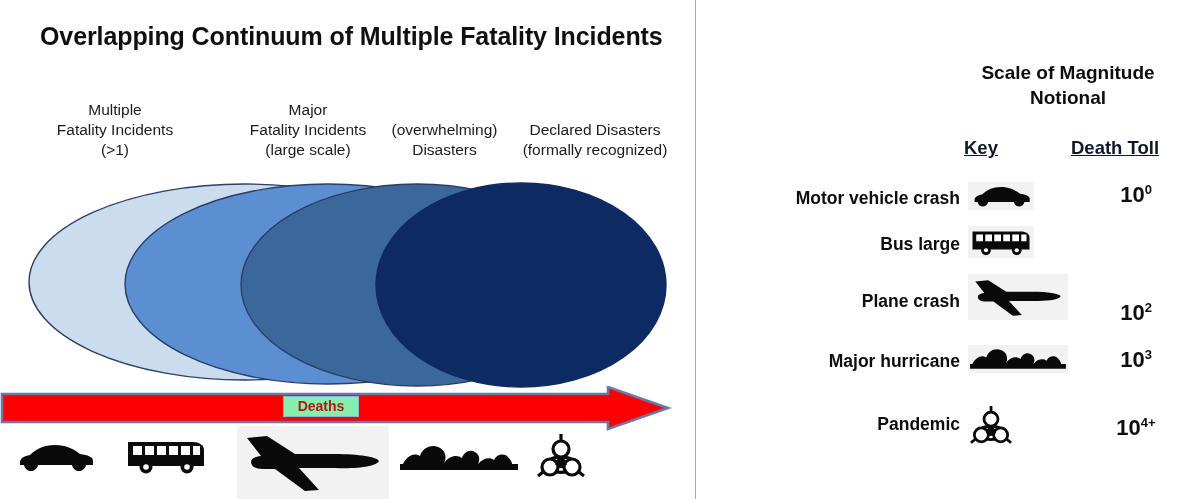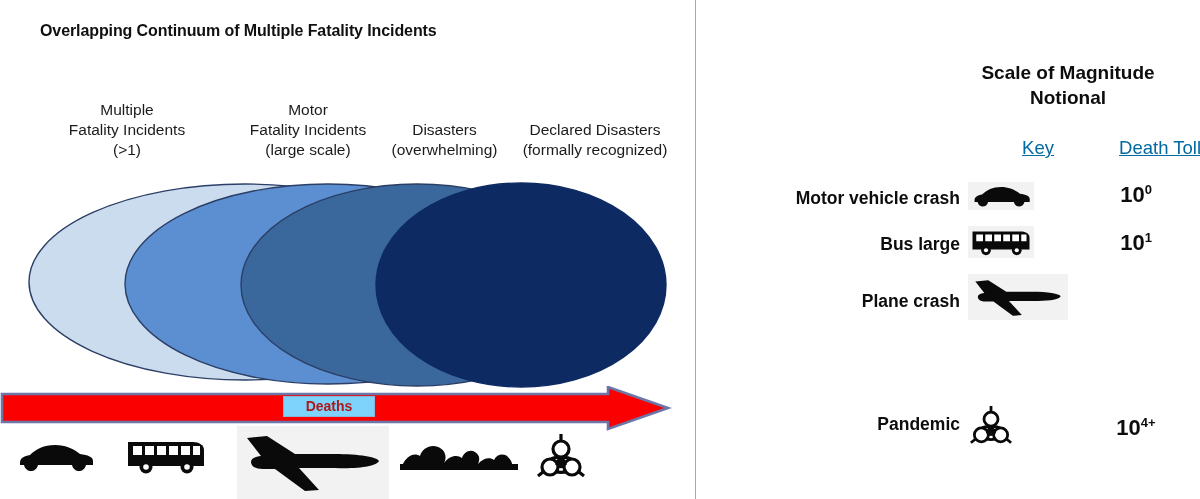--- a/index.html
+++ b/index.html
@@ -24,56 +24,56 @@
     background: #a9a9a9;
   }
 
   
   .left-panel { position: absolute; left:0; top:0; width:695px; height:499px; }
 
   .diagram-title {
     position: absolute;
     left: 40px; top: 22px;
     width: 620px;
-    font-size: 16px;
+    font-size: 25px;
     font-weight: bold;
     letter-spacing: -0.1px;
     color: #101010;
     white-space: nowrap;
   }
 
   .stage-labels {
     position: absolute;
     left: 20px; top: 96px;
     width: 660px; height: 80px;
   }
   .stage-label {
     position: absolute;
     text-align: center;
     font-size: 15.5px;
     line-height: 20px;
     color: #1b1b1b;
     font-weight: normal;
   }
   .stage-label .l { display:block; white-space: nowrap; }
-  .sl-0 { left: 12px;  top: 4px;  width: 190px; }
+  .sl-0 { left: 0;  top: 4px;  width: 190px; }
   .sl-1 { left: 193px; top: 4px;  width: 190px; }
   .sl-2 { left: 352px; top: 24px; width: 145px; }
   .sl-3 { left: 480px; top: 24px; width: 190px; }
 
   
   .venn { position:absolute; left:0; top:170px; width:695px; height:230px; }
 
   
   .arrow-wrap { position:absolute; left:0; top:386px; width:680px; height:46px; }
   .deaths-label {
     position: absolute;
     left: 283px; top: 396px;
-    width: 92px; height: 21px;
-    background: #7dd3fc;
+    width: 76px; height: 21px;
+    background: #86efac;
     border: 1px solid #8ab4d8;
     color: #b01818;
     font-size: 14px;
     font-weight: 600;
     text-align: center;
     line-height: 19px;
     z-index: 5;
   }
 
   
@@ -96,24 +96,24 @@
     font-size: 19px;
     font-weight: bold;
     line-height: 25px;
     color: #0d0d0d;
   }
   .scale-title span { display:block; white-space: nowrap; }
 
   .col-head {
     position: absolute;
     font-size: 18.5px;
-    font-weight: normal;
+    font-weight: bold;
     text-decoration: underline;
-    color: #0369a1;
-    text-align: right;
+    color: #0f172a;
+    text-align: left;
   }
   .ch-key   { left: 268px; top: 137px; width: 90px; }
   .ch-toll  { left: 375px; top: 137px; width: 130px; }
 
   .row { position: absolute; left: 0; width: 504px; height: 48px; }
   .row-label {
     position: absolute;
     left: 34px; width: 230px;
     text-align: right;
     font-size: 17.5px;
@@ -174,27 +174,27 @@
 
     <div class="diagram-title">Overlapping Continuum of Multiple Fatality Incidents</div>
 
     <div class="stage-labels">
       <div class="stage-label sl-0">
         <span class="l">Multiple</span>
         <span class="l">Fatality Incidents</span>
         <span class="l">(&gt;1)</span>
       </div>
       <div class="stage-label sl-1">
-        <span class="l">Motor</span>
+        <span class="l">Major</span>
         <span class="l">Fatality Incidents</span>
         <span class="l">(large scale)</span>
       </div>
       <div class="stage-label sl-2">
+        <span class="l">(overwhelming)</span>
         <span class="l">Disasters</span>
-        <span class="l">(overwhelming)</span>
       </div>
       <div class="stage-label sl-3">
         <span class="l">Declared Disasters</span>
         <span class="l">(formally recognized)</span>
       </div>
     </div>
 
     <svg class="venn" viewBox="0 0 695 230" width="695" height="230">
       <ellipse cx="245" cy="112" rx="216" ry="98" fill="#ccdcef" stroke="#2b3f66" stroke-width="1.4"></ellipse>
       <ellipse cx="328" cy="114" rx="203" ry="100" fill="#5b8fd1" stroke="#2b3f66" stroke-width="1.4"></ellipse>
@@ -307,37 +307,52 @@
             <rect x="44" y="10" width="9" height="9" fill="#fff"></rect>
             <rect x="56" y="10" width="9" height="9" fill="#fff"></rect>
             <path d="M68,10 L75,10 L75,19 L68,19 Z" fill="#fff"></path>
             <circle cx="21" cy="31" r="6.5" fill="#0a0a0a"></circle>
             <circle cx="21" cy="31" r="2.8" fill="#fff"></circle>
             <circle cx="62" cy="31" r="6.5" fill="#0a0a0a"></circle>
             <circle cx="62" cy="31" r="2.8" fill="#fff"></circle>
           </svg>
         </span>
       </div>
-      <div class="row-toll"><span>10</span><sup>1</sup></div>
     </div>
 
     <div class="row r2">
       <div class="row-label">Plane crash</div>
       <div class="row-key">
         <span class="keybox">
           <svg width="96" height="44" viewBox="0 0 148 68">
             <path fill="#0a0a0a" d="M8,10 L28,8 L56,26 L96,26 C120,26 138,29 140,33
               C138,38 120,41 96,40 L60,40 L80,62 L66,63 L36,41 L24,41
               C16,41 12,38 12,34 C12,31 15,29 22,28 L8,10 Z"></path>
             <path fill="#0a0a0a" d="M46,41 L58,41 L60,50 L50,50 Z"></path>
           </svg>
         </span>
       </div>
-    </div>
-
+      <div class="row-toll"><span>10</span><sup>2</sup></div>
+    </div>
+
+    <div class="row r3">
+      <div class="row-label">Major hurricane</div>
+      <div class="row-key">
+        <span class="keybox">
+          <svg width="96" height="26" viewBox="0 0 118 32">
+            <path fill="#0a0a0a" d="M2,24 C6,14 14,10 20,14 C22,7 30,2 38,5 C46,8 47,16 44,21
+              C49,14 57,12 62,16 C64,10 70,7 75,10 C80,13 80,18 78,22
+              C83,16 90,15 94,18 C97,12 104,11 108,15 C112,19 113,23 112,26
+              L2,26 Z"></path>
+            <path fill="#0a0a0a" d="M0,22 L118,22 L118,28 L0,28 Z"></path>
+          </svg>
+        </span>
+      </div>
+      <div class="row-toll"><span>10</span><sup>3</sup></div>
+    </div>
 
     <div class="row r4">
       <div class="row-label">Pandemic</div>
       <div class="row-key">
         <span class="keybox plain">
           <svg width="42" height="46" viewBox="0 0 48 52">
             <g fill="none" stroke="#0a0a0a" stroke-width="3.2">
               <circle cx="24" cy="17" r="8"></circle>
               <circle cx="13" cy="35" r="8"></circle>
               <circle cx="35" cy="35" r="8"></circle>

